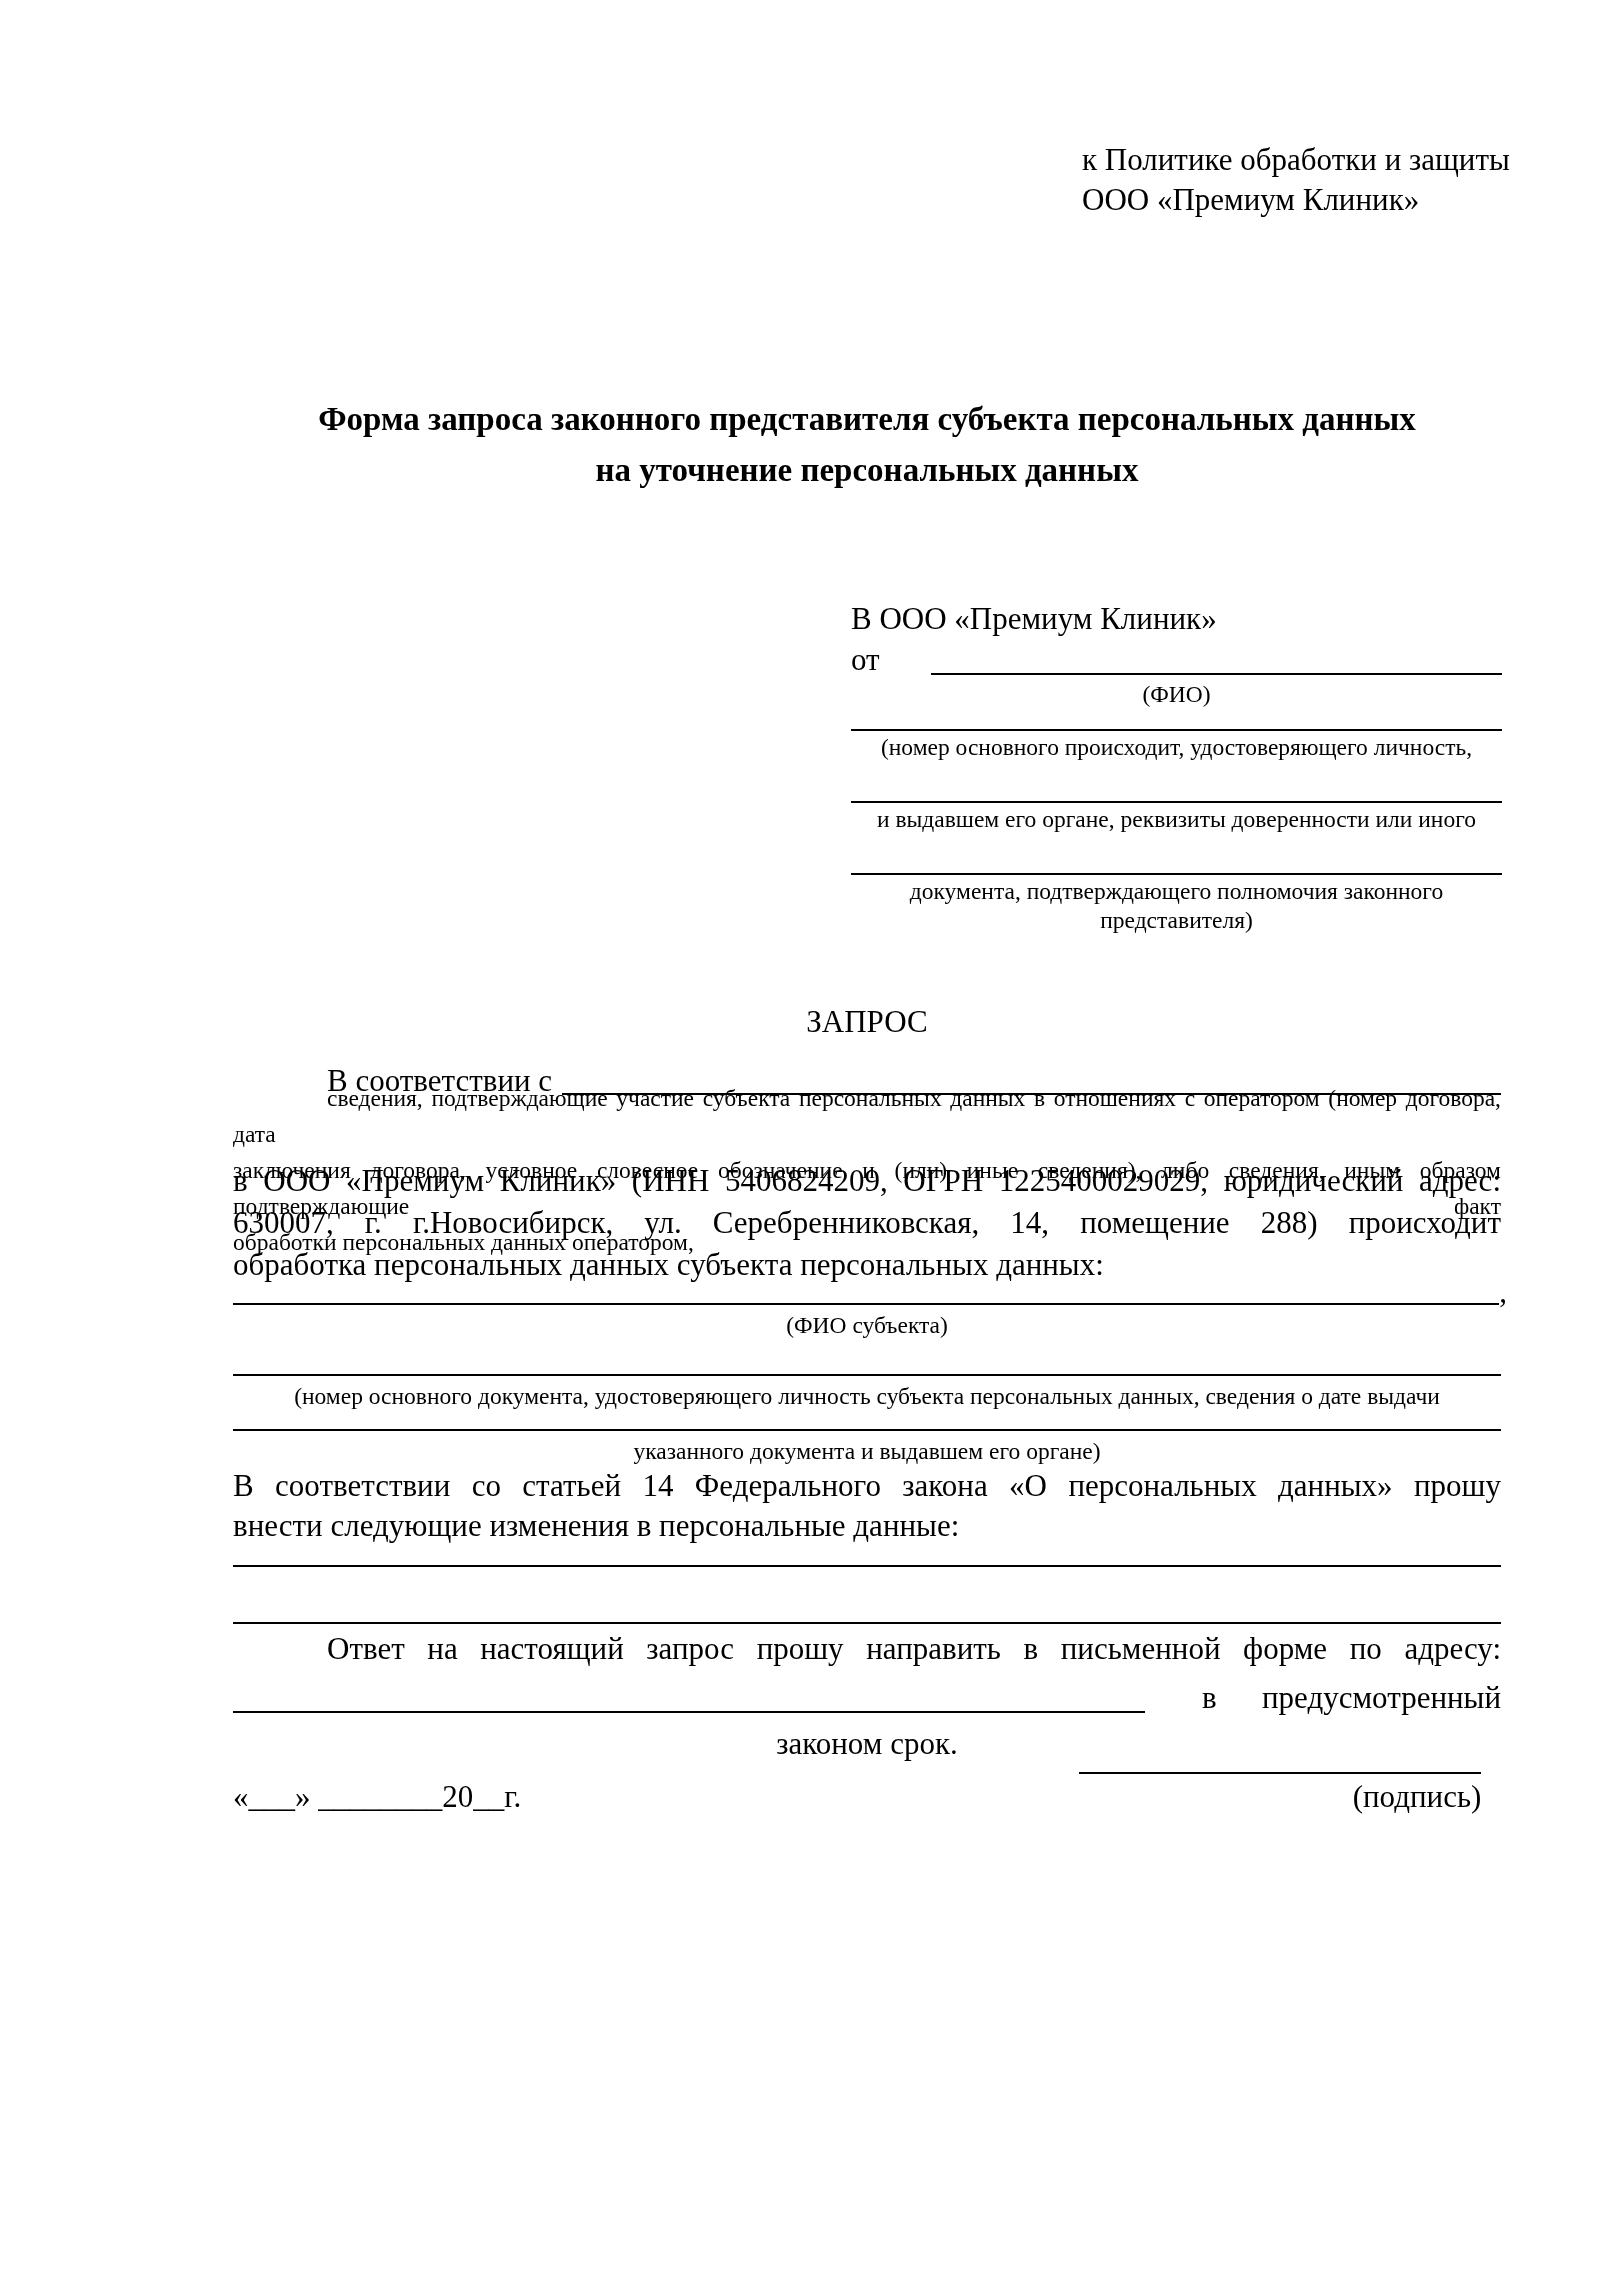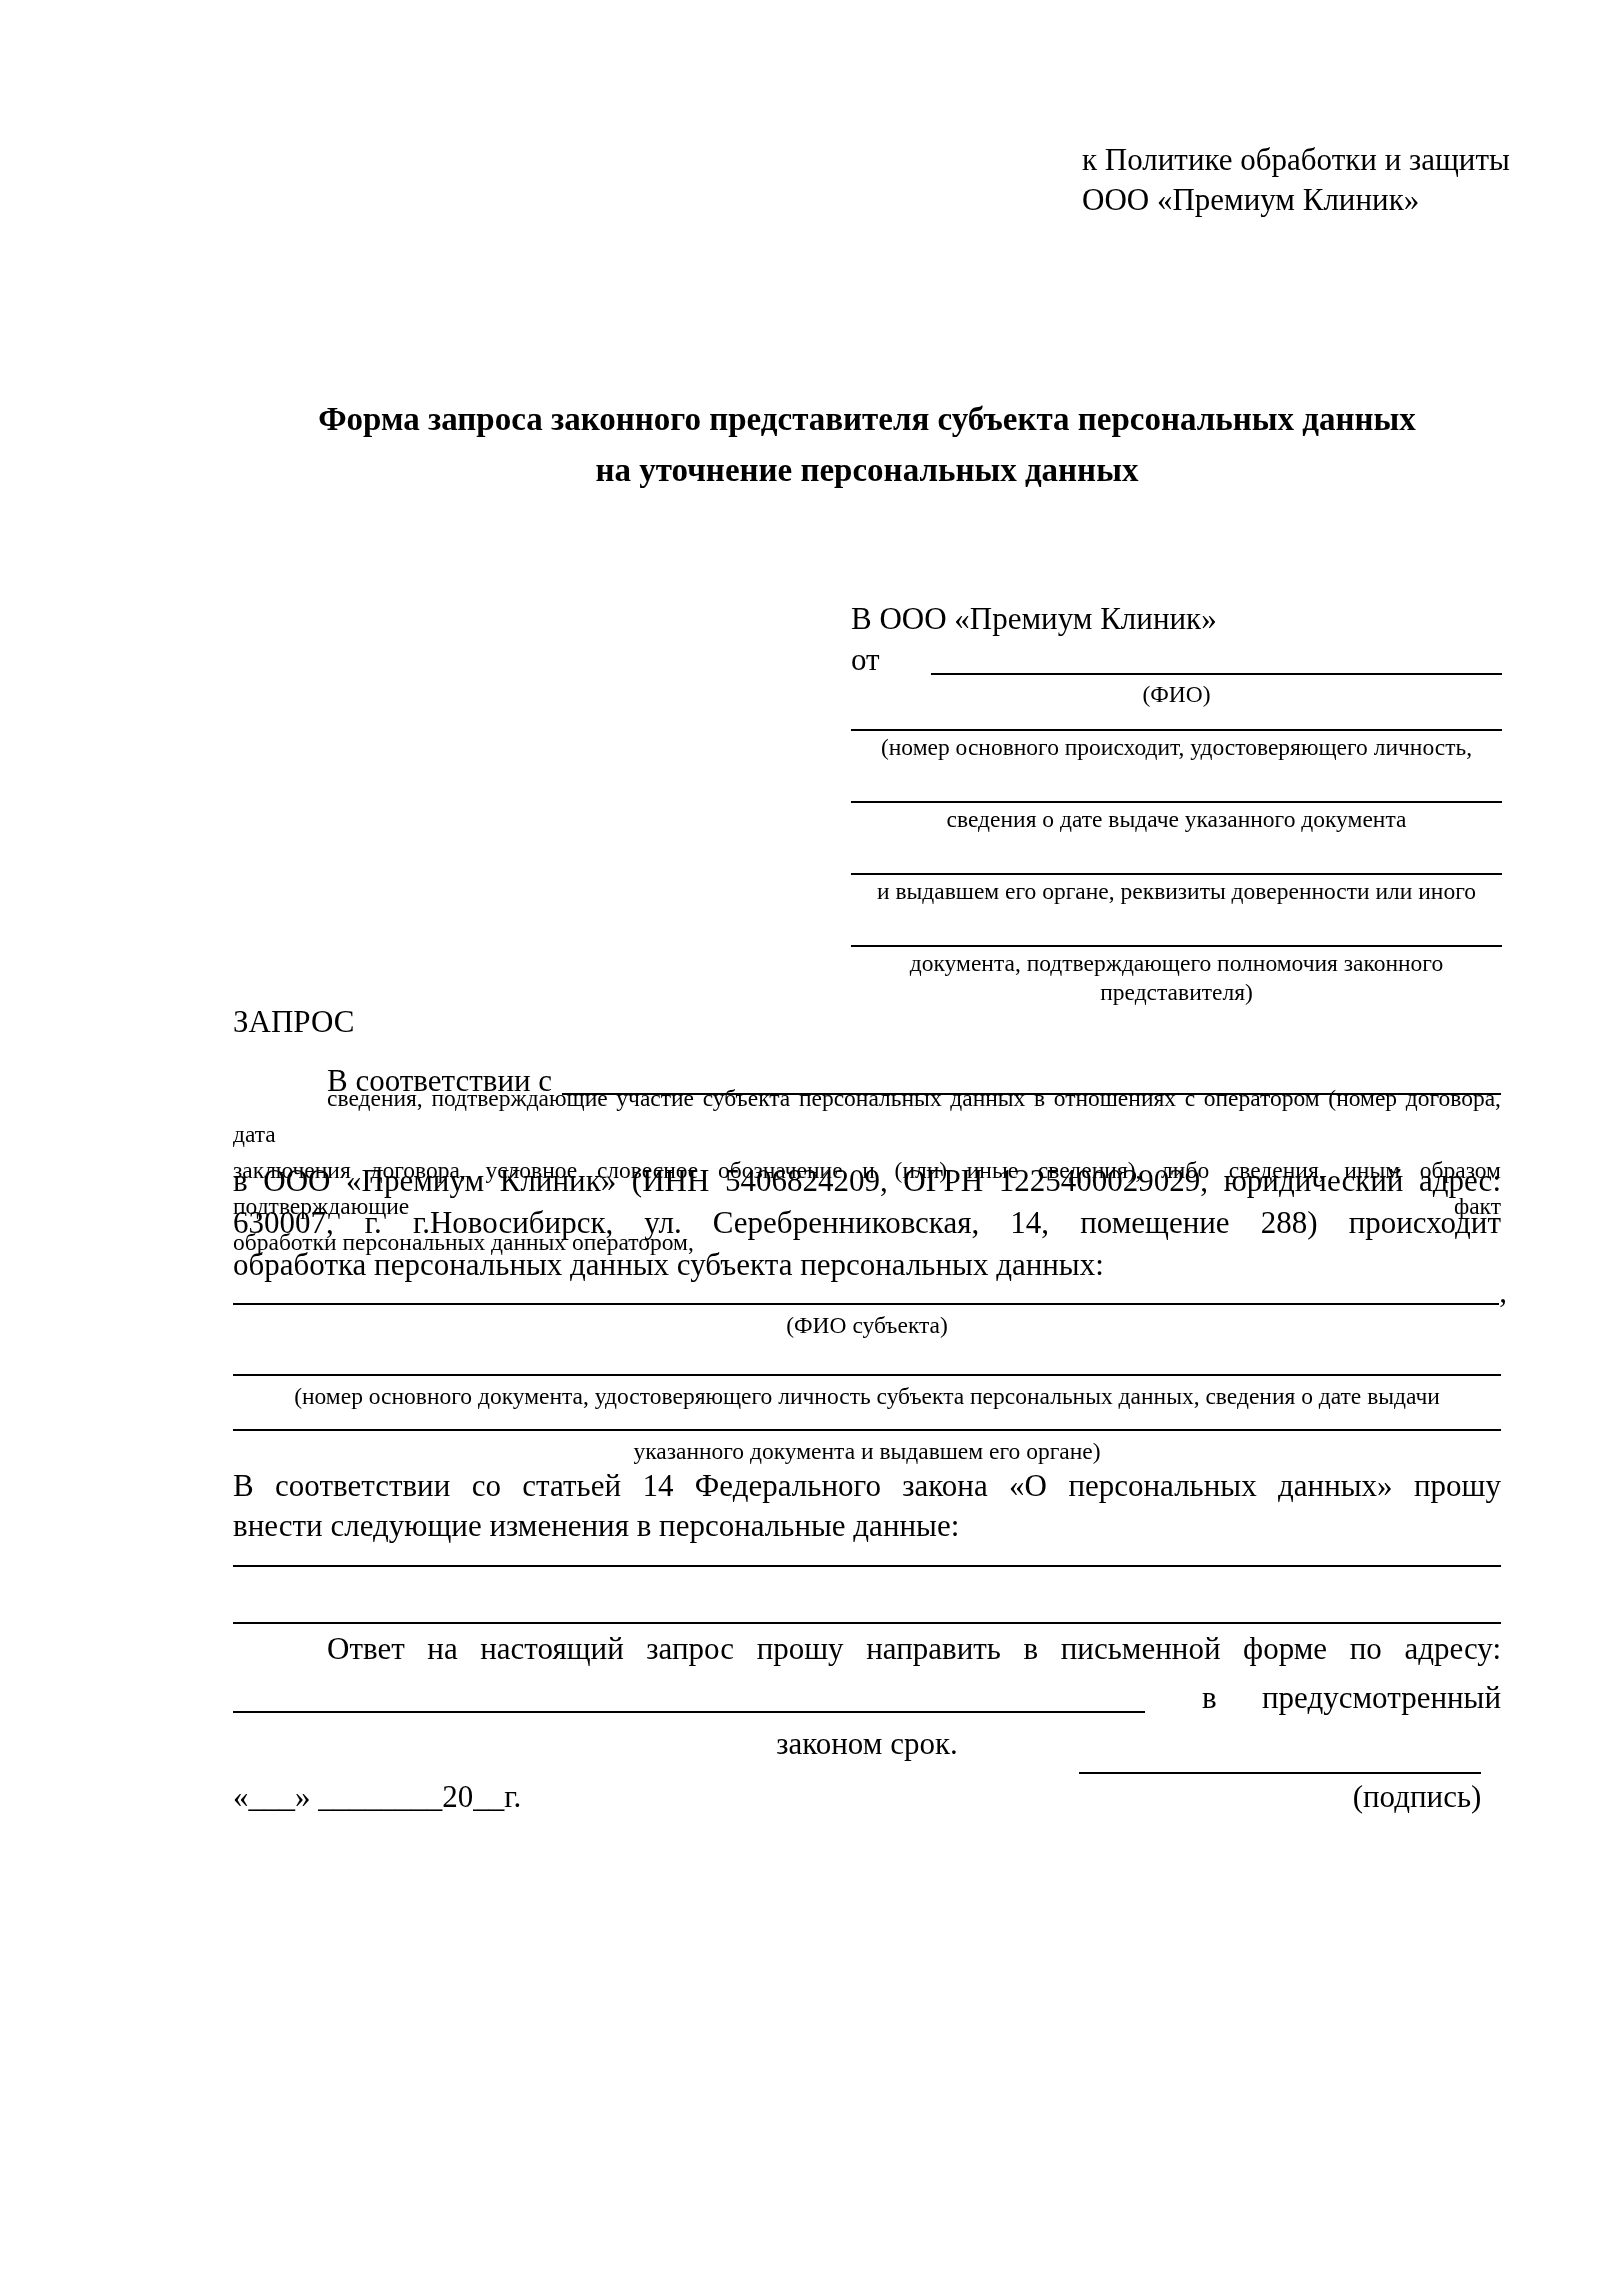--- a/index.html
+++ b/index.html
@@ -27,21 +27,21 @@
   .addr-from { display: flex; align-items: flex-end; gap: 44px; }
   .addr-from .lbl { flex: 0 0 auto; padding-right: 7.8px; }
   .rule { border-bottom: 2.9px solid #000; }
   .addr-from .rule { flex: 1 1 auto; margin-bottom: 4.9px; }
   .cap { font-size: 23.5px; line-height: 29px; text-align: center; }
   .field { margin-top: 39px; }
   .field.first { margin-top: 19.6px; }
   .field .rule { display: block; height: 0; border-bottom: none; border-top: 2.9px solid #000; margin-bottom: 2px; }
 
   
-  .zapros { top: 1004px; left: 233px; width: 1268px; font-size: 31px; }
+  .zapros { top: 1004px; left: 233px; width: 1268px; text-align: center; font-size: 31px; }
   .intro-row { top: 1043px; left: 233px; width: 1268px; display: flex; align-items: flex-end; font-size: 31px; margin-top: 20px; }
   .intro-row .lbl { flex: 0 0 auto; padding-left: 94px; padding-right: 9.8px; }
   .intro-row .rule { flex: 1 1 auto; margin-bottom: 3.9px; }
 
   .basis { top: 1080px; left: 233px; width: 1268px; font-size: 23.5px; line-height: 36px; }
   .jline { text-align: justify; text-align-last: justify; }
   .basis .indent { text-indent: 94px; }
 
   .operator-par { top: 1160px; left: 233px; width: 1268px; font-size: 31px; line-height: 42px; }
 
@@ -95,24 +95,20 @@
     <div>В ООО «Премиум Клиник»</div>
     <div class="addr-from">
       <span class="lbl">от</span>
       <span class="rule"></span>
     </div>
     <div class="cap">(ФИО)</div>
 
     <div class="field first">
       <span class="rule"></span>
       <div class="cap">(номер основного происходит, удостоверяющего личность,</div>
-    </div>
-    <div class="field">
-      <span class="rule"></span>
-      <div class="cap">сведения о дате выдаче указанного документа</div>
     </div>
     <div class="field">
       <span class="rule"></span>
       <div class="cap">и выдавшем его органе, реквизиты доверенности или иного</div>
     </div>
     <div class="field">
       <span class="rule"></span>
       <div class="cap">документа, подтверждающего полномочия законного представителя)</div>
     </div>
   </div>

